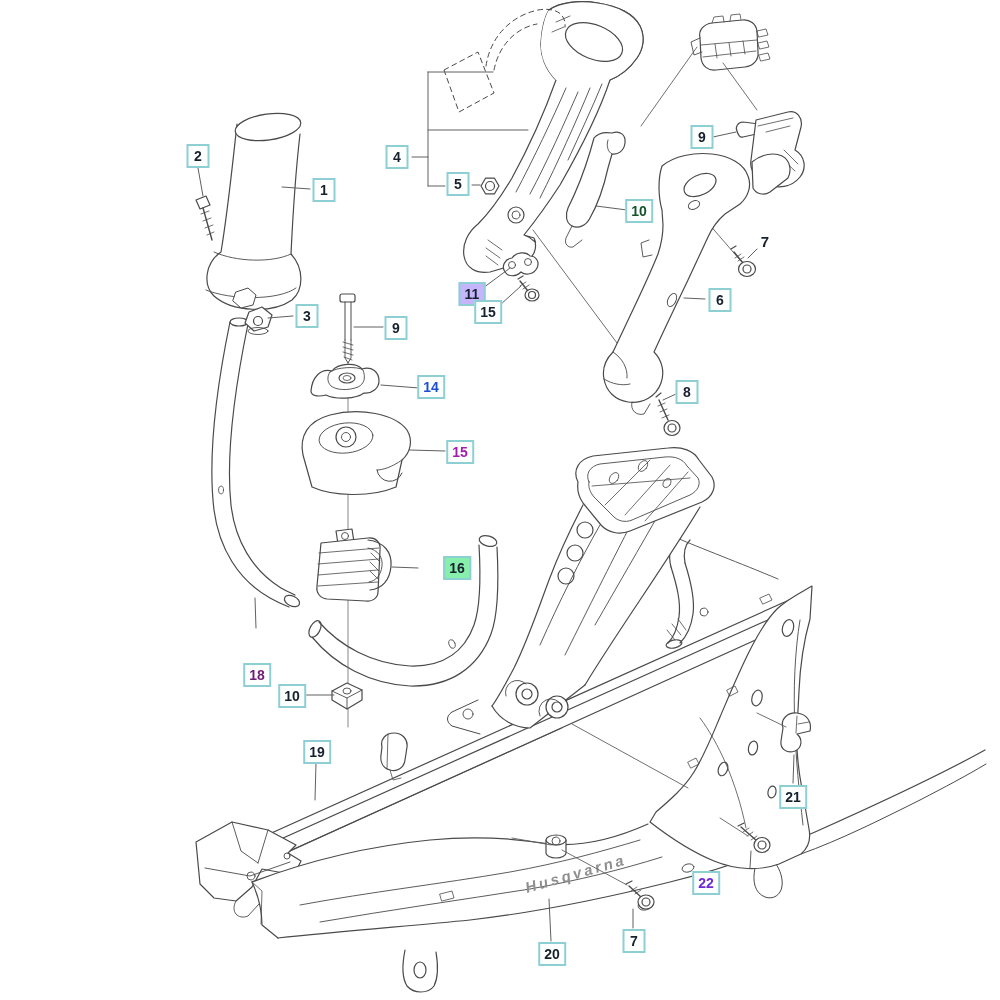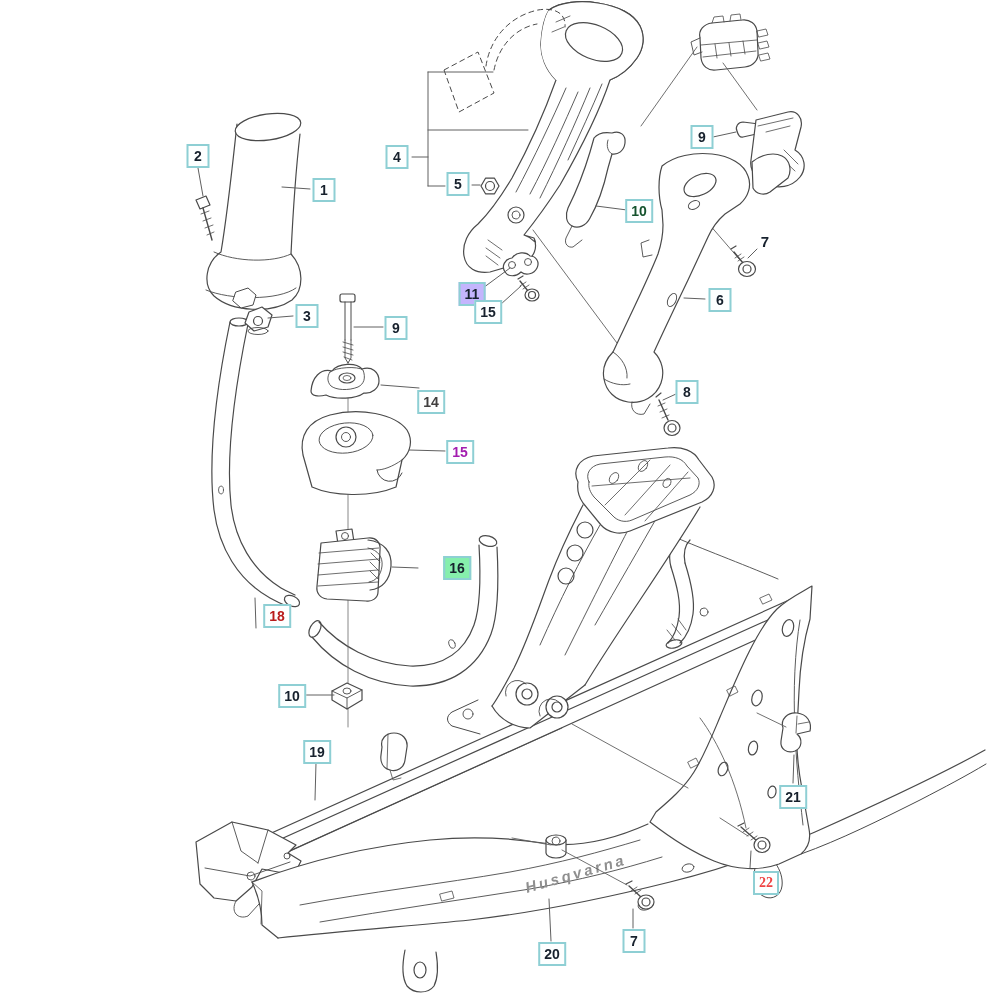--- a/index.html
+++ b/index.html
@@ -343,24 +343,24 @@
       <div class="callout" style="left: 397px; top: 157px; border-color: rgb(142, 207, 212); background: rgb(253, 255, 255); color: rgb(22, 33, 45);">4</div>
       <div class="callout" style="left: 458px; top: 184px; border-color: rgb(142, 207, 212); background: rgb(253, 255, 255); color: rgb(22, 33, 45);">5</div>
       <div class="callout" style="left: 720px; top: 300px; border-color: rgb(142, 207, 212); background: rgb(253, 255, 255); color: rgb(22, 33, 45);">6</div>
       <div class="callout plain" style="left: 765px; top: 241px;">7</div>
       <div class="callout" style="left: 687px; top: 392px; border-color: rgb(142, 207, 212); background: rgb(253, 255, 255); color: rgb(22, 33, 45);">8</div>
       <div class="callout" style="left: 702px; top: 137px; border-color: rgb(142, 207, 212); background: rgb(253, 255, 255); color: rgb(22, 33, 45);">9</div>
       <div class="callout" style="left: 639px; top: 211px; border-color: rgb(142, 207, 212); background: rgb(253, 255, 255); color: #14532d;">10</div>
       <div class="callout" style="left: 472px; top: 294px; border-color: rgb(142, 207, 212); background: #c4b5fd; color: rgb(22, 33, 45); text-align: right;">11</div>
       <div class="callout" style="left: 488px; top: 312px; border-color: rgb(142, 207, 212); background: rgb(253, 255, 255); color: rgb(22, 33, 45);">15</div>
       <div class="callout" style="left: 396px; top: 328px; border-color: rgb(142, 207, 212); background: rgb(253, 255, 255); color: rgb(22, 33, 45);">9</div>
-      <div class="callout" style="left: 431px; top: 402px; border-color: rgb(142, 207, 212); background: rgb(253, 255, 255); color: #404040;">14</div>
+      <div class="callout" style="left: 431px; top: 387px; border-color: rgb(142, 207, 212); background: rgb(253, 255, 255); color: #1d4ed8;">14</div>
       <div class="callout" style="left: 460px; top: 452px; border-color: rgb(142, 207, 212); background: rgb(253, 255, 255); color: #a21caf;">15</div>
       <div class="callout" style="left: 457px; top: 568px; border-color: rgb(142, 207, 212); background: #86efac; color: rgb(22, 33, 45); text-align: right;">16</div>
       <div class="callout" style="left: 292px; top: 696px; border-color: rgb(142, 207, 212); background: rgb(253, 255, 255); color: rgb(22, 33, 45);">10</div>
-      <div class="callout" style="left: 257px; top: 616px; border-color: rgb(142, 207, 212); background: rgb(253, 255, 255); color: #b91c1c; margin-left: 20px;">18</div>
+      <div class="callout" style="left: 257px; top: 675px; border-color: rgb(142, 207, 212); background: rgb(253, 255, 255); color: #701a75;">18</div>
       <div class="callout" style="left: 317px; top: 752px; border-color: rgb(142, 207, 212); background: rgb(253, 255, 255); color: rgb(22, 33, 45);">19</div>
       <div class="callout" style="left: 552px; top: 954px; border-color: rgb(142, 207, 212); background: rgb(253, 255, 255); color: rgb(22, 33, 45);">20</div>
       <div class="callout" style="left: 793px; top: 797px; border-color: rgb(142, 207, 212); background: rgb(253, 255, 255); color: rgb(22, 33, 45);">21</div>
-      <div class="callout" style="left: 766px; top: 883px; border-color: rgb(142, 207, 212); background: rgb(253, 255, 255); color: #ef4444; font-family: Liberation Serif, serif;">22</div>
+      <div class="callout" style="left: 706px; top: 883px; border-color: rgb(142, 207, 212); background: rgb(253, 255, 255); color: #6d28d9;">22</div>
       <div class="callout" style="left: 634px; top: 941px; border-color: rgb(142, 207, 212); background: rgb(253, 255, 255); color: rgb(22, 33, 45);">7</div>
     </div>
 </div>
 
 </body></html>

